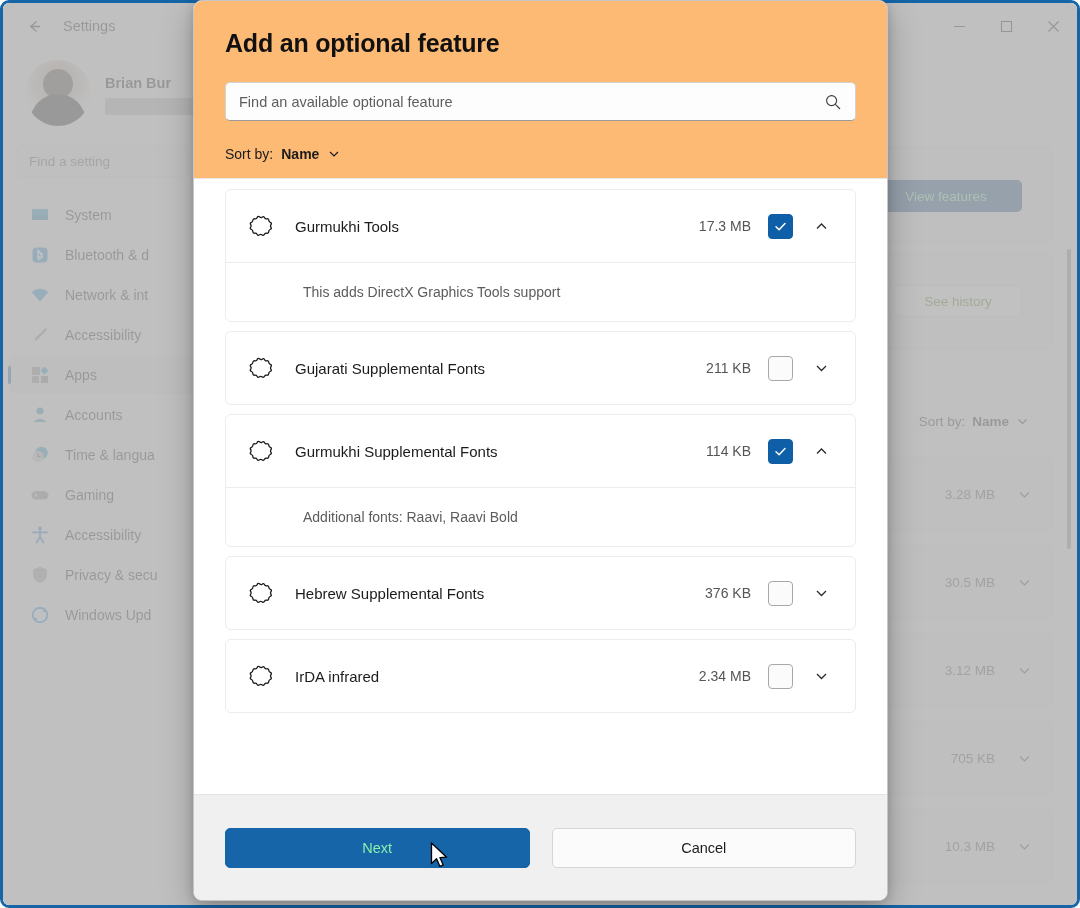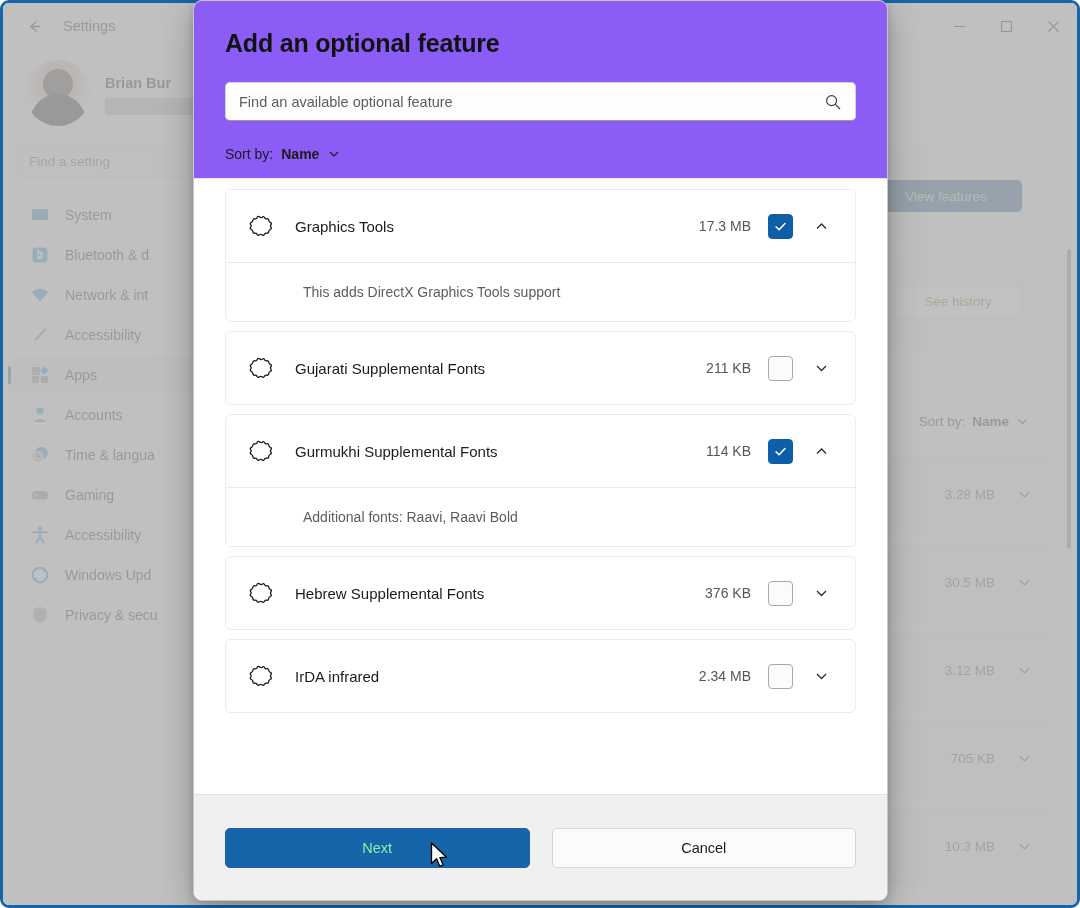--- a/index.html
+++ b/index.html
@@ -145,21 +145,21 @@
   .modal {
     position: absolute; left: 193px; top: 0; width: 695px; height: 901px;
     background: #ffffff;
     border: 1px solid #c6c6c6;
     border-radius: 9px;
     z-index: 20;
     box-shadow: 0 10px 34px rgba(0,0,0,0.26), 0 2px 10px rgba(0,0,0,0.16);
     display: flex; flex-direction: column;
     overflow: hidden;
   }
-  .modal-head { padding: 28px 31px 0 31px; background: #8b5cf6; }
+  .modal-head { padding: 28px 31px 0 31px; background: #fdba74; }
   .modal-title {
     font-size: 25px; font-weight: bold; color: #111111; letter-spacing: -0.2px;
   }
   .modal-search {
     margin-top: 24px; height: 39px;
     border: 1px solid #d2d2d2; border-bottom-color: #9a9a9a;
     border-radius: 5px; background: #fdfdfd;
     display: flex; align-items: center; padding: 0 13px;
   }
   .modal-search input {
@@ -353,33 +353,33 @@
           <svg width="20" height="20" viewBox="0 0 20 20">
               <circle cx="10" cy="3.6" r="2" fill="#1f7fd6"></circle>
               <path d="M3 7.4 H17 M10 6.5 V12 M10 12 L6.5 17.5 M10 12 L13.5 17.5" stroke="#1f7fd6" stroke-width="1.9" fill="none" stroke-linecap="round"></path>
             </svg>
         </span>
         <span>Accessibility</span>
       </div>
       <div class="navitem">
         <span class="nav-ico">
           <svg width="20" height="20" viewBox="0 0 20 20">
+              <path d="M10 1.8 L16.8 4.4 V10 Q16.8 15.4 10 18.2 Q3.2 15.4 3.2 10 V4.4 Z" fill="#9a9a9a"></path>
+            </svg>
+        </span>
+        <span>Privacy &amp; secu</span>
+      </div>
+      <div class="navitem">
+        <span class="nav-ico">
+          <svg width="20" height="20" viewBox="0 0 20 20">
               <circle cx="10" cy="10" r="7.3" fill="none" stroke="#1b86d8" stroke-width="1.9"></circle>
               <path d="M13.5 3.6 L16.6 6.2 L13.2 7.6 Z M6.5 16.4 L3.4 13.8 L6.8 12.4 Z" fill="#1b86d8"></path>
             </svg>
         </span>
         <span>Windows Upd</span>
-      </div>
-      <div class="navitem">
-        <span class="nav-ico">
-          <svg width="20" height="20" viewBox="0 0 20 20">
-              <path d="M10 1.8 L16.8 4.4 V10 Q16.8 15.4 10 18.2 Q3.2 15.4 3.2 10 V4.4 Z" fill="#9a9a9a"></path>
-            </svg>
-        </span>
-        <span>Privacy &amp; secu</span>
       </div>
     </div>
   </div>
 
   <div class="content">
     <div class="card" style="top:98px; height:97px;">
       <div class="pill-btn pill-accent" style="right:30px; top:32px; width:152px;">View features</div>
     </div>
     <div class="card" style="top:203px; height:97px;">
       <div class="pill-btn pill-plain" style="right:30px; top:32px; width:128px;">See history</div>
@@ -454,21 +454,21 @@
 
   <div class="list-wrap">
 
     <div class="feat">
       <div class="feat-main">
         <span class="feat-ico">
           <svg width="25" height="25" viewBox="0 0 25 25">
             <path d="M9.2 3.2 q1.2-1.6 2.6-0.2 q1.1 1.1 2.3 0.2 q1.6-1.2 2.5 0.5 q0.7 1.4 2.1 1.1 q1.9-0.4 2.1 1.5 q0.2 1.5 1.5 2 q1.8 0.7 0.7 2.3 q-0.9 1.3-0.1 2.5 q1.1 1.6-0.7 2.4 q-1.4 0.6-1.5 2.1 q-0.1 1.9-2 1.6 q-1.5-0.2-2.3 1.1 q-1 1.7-2.5 0.5 q-1.2-0.9-2.4 0 q-1.6 1.2-2.5-0.5 q-0.7-1.3-2.1-1.1 q-1.9 0.3-2-1.6 q-0.1-1.5-1.5-2.1 q-1.8-0.8-0.7-2.4 q0.8-1.2 0-2.5 q-1.1-1.6 0.8-2.3 q1.3-0.5 1.4-2 q0.2-1.9 2.1-1.5 q1.4 0.3 2.2-1.1 Z" fill="none" stroke="#1b1b1b" stroke-width="1.3" stroke-linejoin="round"></path>
           </svg>
         </span>
-        <span class="feat-name">Graphics Tools</span>
+        <span class="feat-name">Gurmukhi Tools</span>
         <span class="feat-size">17.3 MB</span>
         <span class="cbox on">
           <svg width="15" height="15" viewBox="0 0 15 15">
               <path d="M3 7.8 L6.1 10.8 L12 4.6" fill="none" stroke="#ffffff" stroke-width="1.5" stroke-linecap="round" stroke-linejoin="round"></path>
             </svg>
         </span>
         <span class="chev">
           <svg width="17" height="17" viewBox="0 0 17 17">
               <path d="M4 10.5 L8.5 6 L13 10.5" fill="none" stroke="#2a2a2a" stroke-width="1.25"></path>
             </svg>

